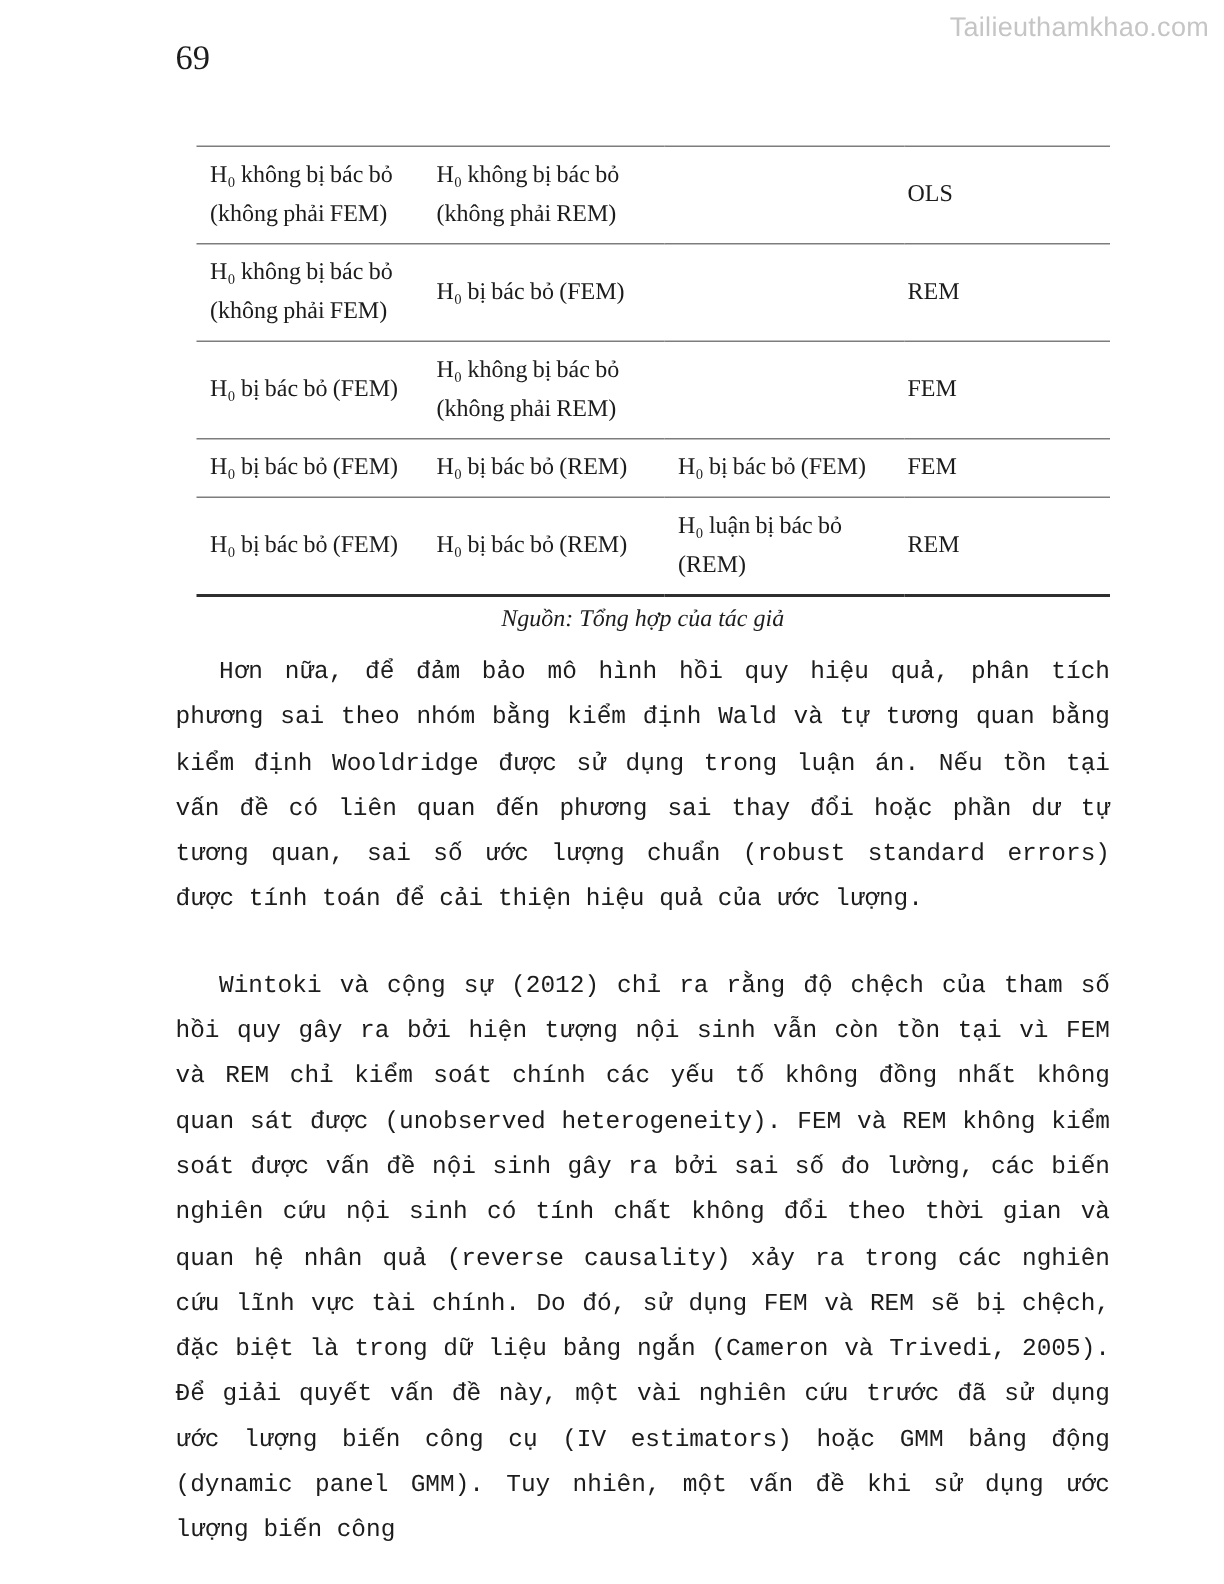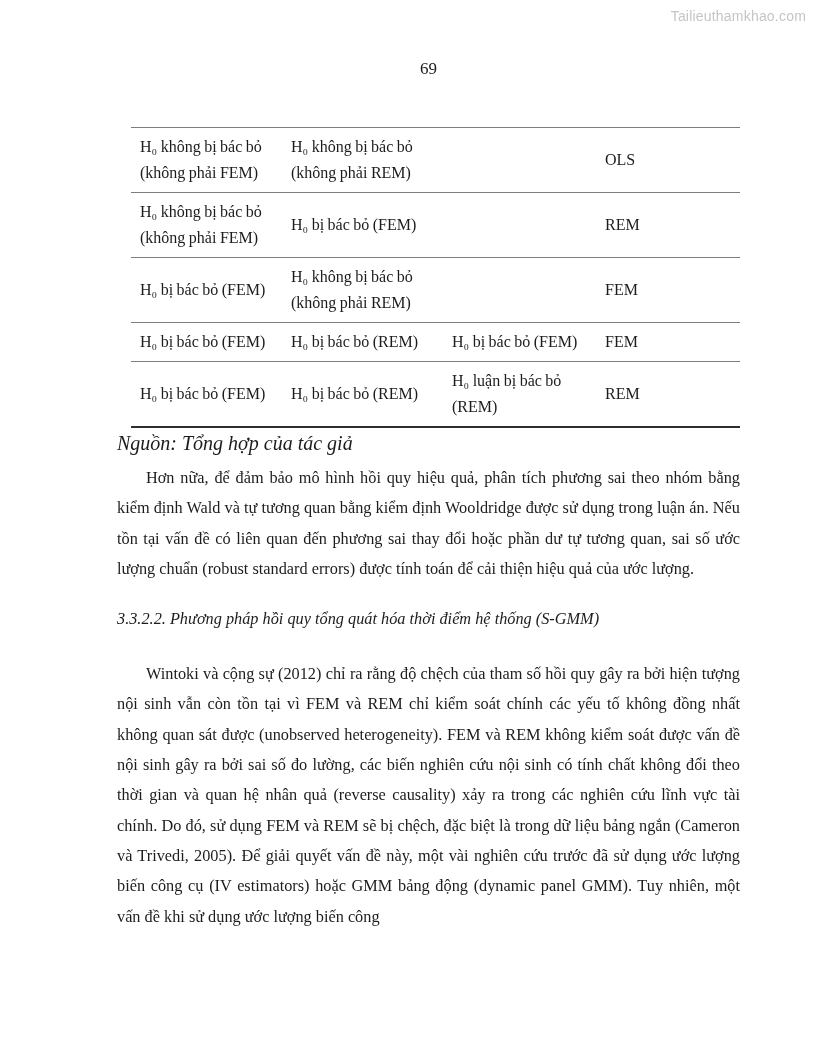--- a/index.html
+++ b/index.html
@@ -10,31 +10,31 @@
     background: #ffffff;
     font-family: "Liberation Serif", "DejaVu Serif", serif;
     color: #1c1c1c;
     overflow: hidden;
   }
   .watermark {
     position: absolute;
     top: 8px;
     right: 10px;
     font-family: "Liberation Sans", sans-serif;
-    font-size: 14px;
+    font-size: 18px;
     color: #c5c5c5;
     letter-spacing: 0.2px;
   }
   .content {
     margin: 0 76px 0 117px; 
   }
   .page-number {
-    padding-top: 58px;
-    text-align: center;
-    font-size: 17px;
+    padding-top: 28px;
+    text-align: left;
+    font-size: 23px;
     line-height: 22px;
   }
   table.model-table {
     border-collapse: collapse;
     table-layout: fixed;
     width: 609px;
     margin: 47px 0 0 14px;
     font-size: 16px;
     line-height: 26px;
   }
@@ -47,32 +47,32 @@
   table.model-table tr:last-child td {
     border-bottom: 2px solid #2e2e2e;
   }
   table.model-table td.c4 {
     text-align: left;
     padding-left: 2px;
     padding-right: 2px;
   }
   .source-note {
     margin-top: 2px;
-    text-align: left;
+    text-align: center;
     font-style: italic;
-    font-size: 20px;
+    font-size: 16px;
     line-height: 26px;
   }
   .body-para {
     margin: 7px 0 0 0;
     font-size: 16.3px;
     line-height: 30.3px;
     text-align: justify;
   }
-  .indent { text-indent: 29px; }
+  .indent { text-indent: 29px; font-family: Liberation Mono, monospace; }
   .subheading {
     margin: 21px 0 0 0;
     font-weight: normal;
     font-style: italic;
     font-size: 16.3px;
     line-height: 27px;
   }
   .para2 { margin-top: 27px; }
 </style>
 </head>
@@ -124,18 +124,17 @@
           <td class="c3">H₀ luận bị bác bỏ (REM)</td>
           <td class="c4">REM</td>
         </tr>
       </tbody>
     </table>
 
     <div class="source-note">Nguồn: Tổng hợp của tác giả</div>
 
     <p class="body-para indent">Hơn nữa, để đảm bảo mô hình hồi quy hiệu quả, phân tích phương sai theo nhóm bằng kiểm định Wald và tự tương quan bằng kiểm định Wooldridge được sử dụng trong luận án. Nếu tồn tại vấn đề có liên quan đến phương sai thay đổi hoặc phần dư tự tương quan, sai số ước lượng chuẩn (robust standard errors) được tính toán để cải thiện hiệu quả của ước lượng.</p>
 
-    <h3 class="subheading">3.3.2.2. Phương pháp hồi quy tổng quát hóa thời điểm hệ thống (S-GMM)</h3>
 
     <p class="body-para indent para2">Wintoki và cộng sự (2012) chỉ ra rằng độ chệch của tham số hồi quy gây ra bởi hiện tượng nội sinh vẫn còn tồn tại vì FEM và REM chỉ kiểm soát chính các yếu tố không đồng nhất không quan sát được (unobserved heterogeneity). FEM và REM không kiểm soát được vấn đề nội sinh gây ra bởi sai số đo lường, các biến nghiên cứu nội sinh có tính chất không đổi theo thời gian và quan hệ nhân quả (reverse causality) xảy ra trong các nghiên cứu lĩnh vực tài chính. Do đó, sử dụng FEM và REM sẽ bị chệch, đặc biệt là trong dữ liệu bảng ngắn (Cameron và Trivedi, 2005). Để giải quyết vấn đề này, một vài nghiên cứu trước đã sử dụng ước lượng biến công cụ (IV estimators) hoặc GMM bảng động (dynamic panel GMM). Tuy nhiên, một vấn đề khi sử dụng ước lượng biến công</p>
 
   </div>
 </div>
 
 </body></html>

